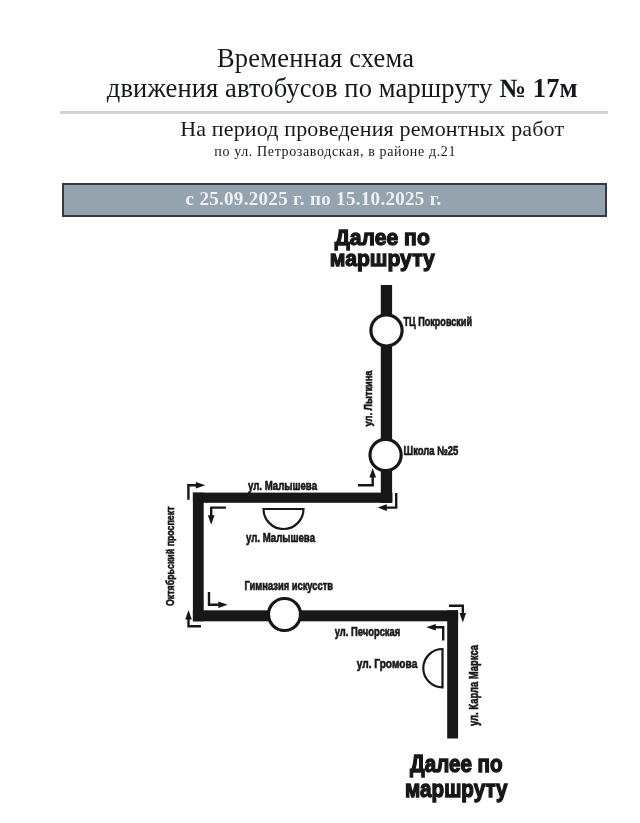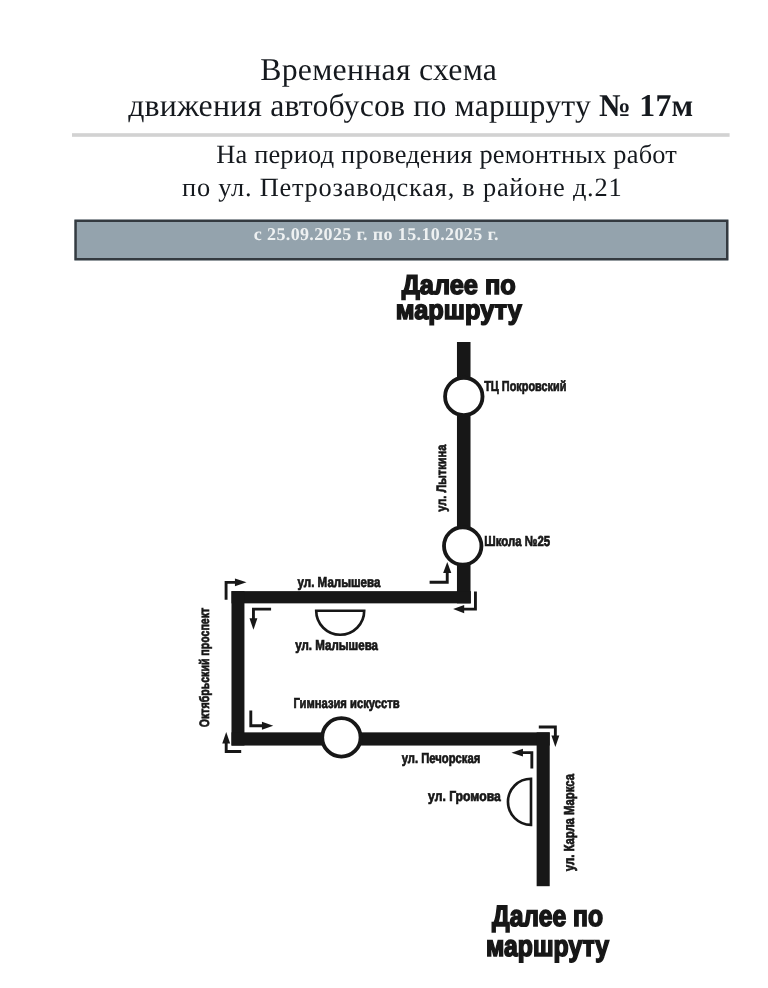--- a/index.html
+++ b/index.html
@@ -10,25 +10,25 @@
 <body>
 
 <div class="ser" style="left:315.6px;top:44.8px;font-size:26.5px;line-height:1;letter-spacing:0.21px;transform:translateX(-50%);text-align:center;">Временная схема</div>
 
 <div class="ser" style="left:342.3px;top:75px;font-size:26.5px;line-height:1;letter-spacing:0.13px;transform:translateX(-50%);text-align:center;">движения автобусов по маршруту <b>№ 17м</b></div>
 
 <div style="position:absolute;left:60px;top:111px;width:548px;height:3px;background:#d2d2d2;"></div>
 
 <div class="ser" style="left:332.2px;top:118.1px;font-size:22px;line-height:1;letter-spacing:0.15px;transform:translateX(-50%);margin-left:40px;">На период проведения ремонтных работ</div>
 
-<div class="ser" style="left:335.2px;top:144.5px;font-size:22px;line-height:1;letter-spacing:0.63px;transform:translateX(-50%);">по ул. Петрозаводская, в районе д.21</div>
+<div class="ser" style="left:335.2px;top:144.5px;font-size:14px;line-height:1;letter-spacing:0.63px;transform:translateX(-50%);">по ул. Петрозаводская, в районе д.21</div>
 
 <div style="position:absolute;left:62px;top:182.5px;width:541px;height:30px;background:#94a3ad;border:2.5px solid #343a40;"></div>
 
-<div class="ser" style="left:313.6px;top:189.1px;font-size:15px;line-height:1;letter-spacing:0.31px;font-weight:bold;color:#eef1f2;transform:translateX(-50%);">с 25.09.2025 г. по 15.10.2025 г.</div>
+<div class="ser" style="left:313.6px;top:189.1px;font-size:19px;line-height:1;letter-spacing:0.31px;font-weight:bold;color:#eef1f2;transform:translateX(-50%);">с 25.09.2025 г. по 15.10.2025 г.</div>
 
 <svg width="640" height="823" viewBox="0 0 640 823" style="position:absolute;left:0;top:0;">
   <g fill="#171717">
 
     <rect x="380.8" y="285" width="11.3" height="217.8"></rect>
 
     <rect x="192.9" y="492.6" width="199.5" height="10.2"></rect>
 
     <rect x="192.9" y="492.6" width="10.8" height="128.7"></rect>
 

